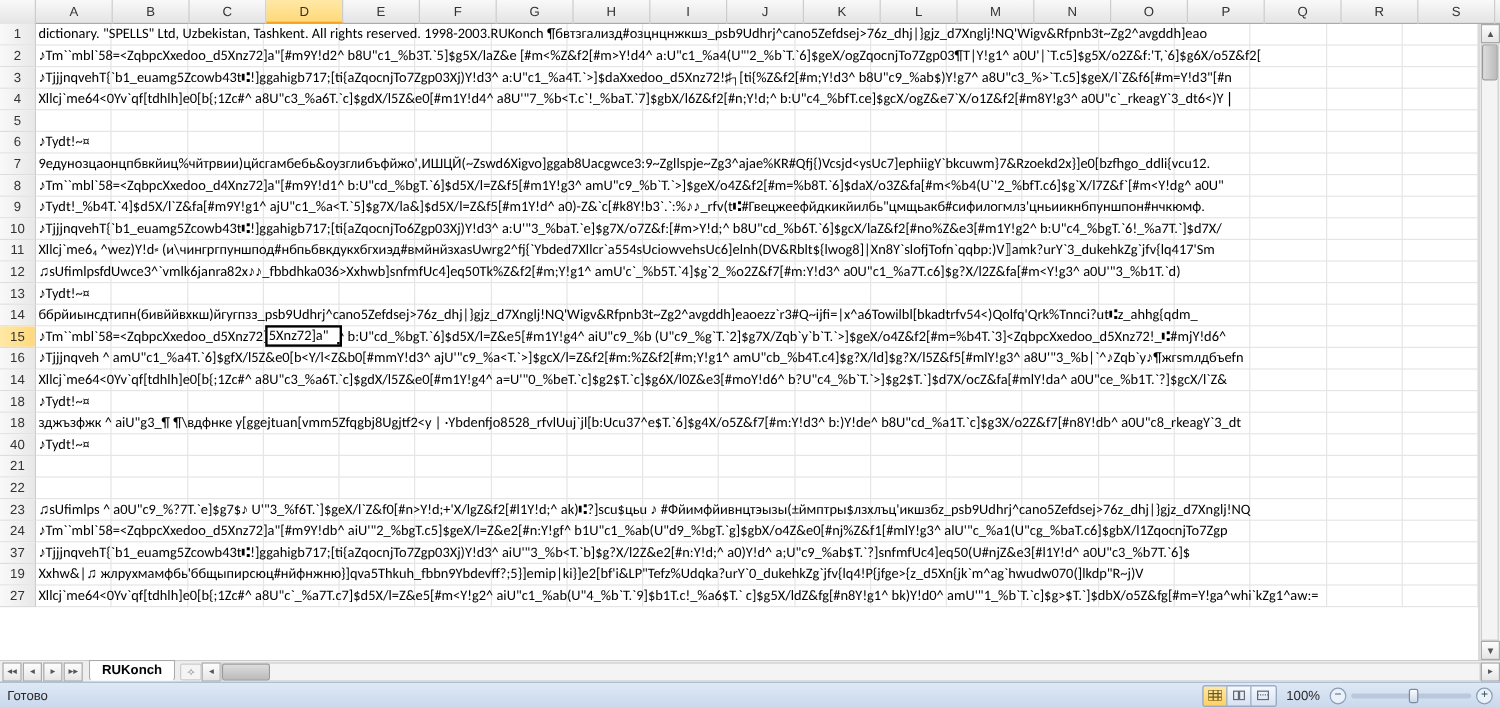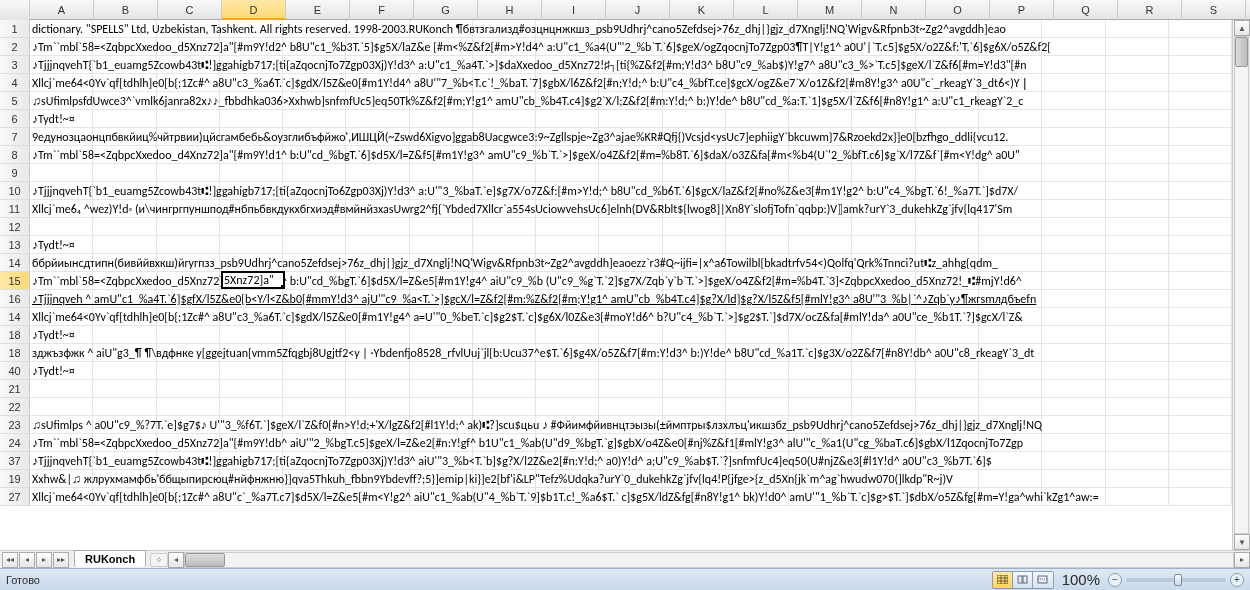--- a/index.html
+++ b/index.html
@@ -43,21 +43,21 @@
   .vscroll-btn.down { bottom:0; }
   
   .status-bar { height: 22px; background: linear-gradient(#dfe9f5, #c9d8ec); border-top: 1px solid #9bb0cc; display: flex; align-items: center; padding: 0 6px; font-size: 11px; color: #2a2a2a; flex-shrink: 0; justify-content: space-between; }
   .status-left { }
   .status-right { display: flex; align-items: center; gap: 4px; }
   .view-btns { display: flex; border: 1px solid #8a9db5; border-radius:2px; overflow:hidden; }
   .view-btn { width: 20px; height: 16px; background: linear-gradient(#f5f9fe,#d6e2f1); border-right:1px solid #8a9db5; display:flex; align-items:center; justify-content:center; }
   .view-btn:last-child { border-right:none; }
   .view-btn.active { background: linear-gradient(#ffe8a6,#ffd064); }
   .zoom { display: flex; align-items: center; gap: 4px; }
-  .zoom-pct { font-size: 15px; padding: 0 4px; }
+  .zoom-pct { font-size: 11px; padding: 0 4px; }
   .zoom-btn { width:14px; height:14px; border:1px solid #8a9db5; border-radius:7px; background:#eaf1fa; display:flex; align-items:center; justify-content:center; font-size:10px; color:#355; line-height:1; }
   .zoom-slider { width: 100px; height: 4px; background: #b9c8dc; position: relative; border-radius:2px; }
   .zoom-slider-mid { position:absolute; left:50%; top:-3px; width:1px; height:10px; background:#7a8ca3; }
   .zoom-slider-thumb { position:absolute; left:48%; top:-4px; width:8px; height:12px; background: linear-gradient(#fafcff,#cdd9e8); border:1px solid #7a8ca3; border-radius:2px; }
   
   .grid-content { position: relative; }
   .overflow-text { position: absolute; left: 2px; white-space: nowrap; font-family: Calibri, Arial, sans-serif; font-size: 12px; line-height:18px; pointer-events:none; }
   
   .view-icon { width:11px; height:9px; }
 </style>
@@ -224,21 +224,20 @@
             <div class="cell" style="width: 64px;"></div>
             <div class="cell" style="width: 64px;"></div>
             <div class="cell" style="width: 64px;"></div>
             <div class="cell" style="width: 64px;"></div>
             <div class="cell" style="width: 64px;"></div>
             <div class="cell" style="width: 64px;"></div>
             <div class="cell" style="width: 64px;"></div>
             <div class="cell" style="width: 64px;"></div>
             <div class="cell" style="width: 64px;"></div>
             <div class="cell" style="width: 64px;"></div>
-            <div class="overflow-text" style="top: 0px;">♫sUfimlpsfdUwce3^`vmlk6janra82x♪♪_fbbdhka036&gt;Xxhwb]snfmfUc5]eq50Tk%Z&amp;f2[#m;Y!g1^ amU"cb_%b4T.c4]$g2`X/l;Z&amp;f2[#m:Y!d;^ b:)Y!de^ b8U"cd_%a:T.`1]$g5X/l`Z&amp;f6[#n8Y!g1^ a:U"c1_rkeagY`2_c</div>
           </div>
           <div class="row" style="position: relative;">
             <div class="cell" style="width: 64px;"></div>
             <div class="cell" style="width: 64px;"></div>
             <div class="cell" style="width: 64px;"></div>
             <div class="cell" style="width: 64px;"></div>
             <div class="cell" style="width: 64px;"></div>
             <div class="cell" style="width: 64px;"></div>
             <div class="cell" style="width: 64px;"></div>
             <div class="cell" style="width: 64px;"></div>
@@ -312,20 +311,21 @@
             <div class="cell" style="width: 64px;"></div>
             <div class="cell" style="width: 64px;"></div>
             <div class="cell" style="width: 64px;"></div>
             <div class="cell" style="width: 64px;"></div>
             <div class="cell" style="width: 64px;"></div>
             <div class="cell" style="width: 64px;"></div>
             <div class="cell" style="width: 64px;"></div>
             <div class="cell" style="width: 64px;"></div>
             <div class="cell" style="width: 64px;"></div>
             <div class="cell" style="width: 64px;"></div>
+            <div class="overflow-text" style="top: 0px;">♪Tydt!_%b4T.`4]$d5X/l`Z&amp;fa[#m9Y!g1^ ajU"c1_%a&lt;T.`5]$g7X/la&amp;]$d5X/l=Z&amp;f5[#m1Y!d^ a0)-Z&amp;`c[#k8Y!b3`.`:%♪♪_rfv(t⑆#Гвецжеефйдкикйилбь"цмщьакб#сифилогмлз'цньиикнбпуншпон#нчкюмф.</div>
           </div>
           <div class="row" style="position: relative;">
             <div class="cell" style="width: 64px;"></div>
             <div class="cell" style="width: 64px;"></div>
             <div class="cell" style="width: 64px;"></div>
             <div class="cell" style="width: 64px;"></div>
             <div class="cell" style="width: 64px;"></div>
             <div class="cell" style="width: 64px;"></div>
             <div class="cell" style="width: 64px;"></div>
             <div class="cell" style="width: 64px;"></div>
@@ -377,20 +377,21 @@
             <div class="cell" style="width: 64px;"></div>
             <div class="cell" style="width: 64px;"></div>
             <div class="cell" style="width: 64px;"></div>
             <div class="cell" style="width: 64px;"></div>
             <div class="cell" style="width: 64px;"></div>
             <div class="cell" style="width: 64px;"></div>
             <div class="cell" style="width: 64px;"></div>
             <div class="cell" style="width: 64px;"></div>
             <div class="cell" style="width: 64px;"></div>
             <div class="cell" style="width: 64px;"></div>
+            <div class="overflow-text" style="top: 0px;">♫sUfimlpsfdUwce3^`vmlk6janra82x♪♪_fbbdhka036&gt;Xxhwb]snfmfUc4]eq50Tk%Z&amp;f2[#m;Y!g1^ amU'c`_%b5T.`4]$g`2_%o2Z&amp;f7[#m:Y!d3^ a0U"c1_%a7T.c6]$g?X/l2Z&amp;fa[#m&lt;Y!g3^ a0U'"3_%b1T.`d)</div>
           </div>
           <div class="row" style="position: relative;">
             <div class="cell" style="width: 64px;"></div>
             <div class="cell" style="width: 64px;"></div>
             <div class="cell" style="width: 64px;"></div>
             <div class="cell" style="width: 64px;"></div>
             <div class="cell" style="width: 64px;"></div>
             <div class="cell" style="width: 64px;"></div>
             <div class="cell" style="width: 64px;"></div>
             <div class="cell" style="width: 64px;"></div>
@@ -465,21 +466,21 @@
             <div class="cell" style="width: 64px;"></div>
             <div class="cell" style="width: 64px;"></div>
             <div class="cell" style="width: 64px;"></div>
             <div class="cell" style="width: 64px;"></div>
             <div class="cell" style="width: 64px;"></div>
             <div class="cell" style="width: 64px;"></div>
             <div class="cell" style="width: 64px;"></div>
             <div class="cell" style="width: 64px;"></div>
             <div class="cell" style="width: 64px;"></div>
             <div class="cell" style="width: 64px;"></div>
-            <div class="overflow-text" style="top: 0px; text-decoration: underline;">♪Tjjjnqveh ^ amU"c1_%a4T.`6]$gfX/l5Z&amp;e0[b&lt;Y/l&lt;Z&amp;b0[#mmY!d3^ ajU'"c9_%a&lt;T.`&gt;]$gcX/l=Z&amp;f2[#m:%Z&amp;f2[#m;Y!g1^ amU"cb_%b4T.c4]$g?X/ld]$g?X/l5Z&amp;f5[#mlY!g3^ a8U'"3_%b|`^♪Zqb`y♪¶жгsmлдбъеfn</div>
+            <div class="overflow-text" style="top: 0px;">♪Tjjjnqveh ^ amU"c1_%a4T.`6]$gfX/l5Z&amp;e0[b&lt;Y/l&lt;Z&amp;b0[#mmY!d3^ ajU'"c9_%a&lt;T.`&gt;]$gcX/l=Z&amp;f2[#m:%Z&amp;f2[#m;Y!g1^ amU"cb_%b4T.c4]$g?X/ld]$g?X/l5Z&amp;f5[#mlY!g3^ a8U'"3_%b|`^♪Zqb`y♪¶жгsmлдбъеfn</div>
           </div>
           <div class="row" style="position: relative;">
             <div class="cell" style="width: 64px;"></div>
             <div class="cell" style="width: 64px;"></div>
             <div class="cell" style="width: 64px;"></div>
             <div class="cell" style="width: 64px;"></div>
             <div class="cell" style="width: 64px;"></div>
             <div class="cell" style="width: 64px;"></div>
             <div class="cell" style="width: 64px;"></div>
             <div class="cell" style="width: 64px;"></div>

